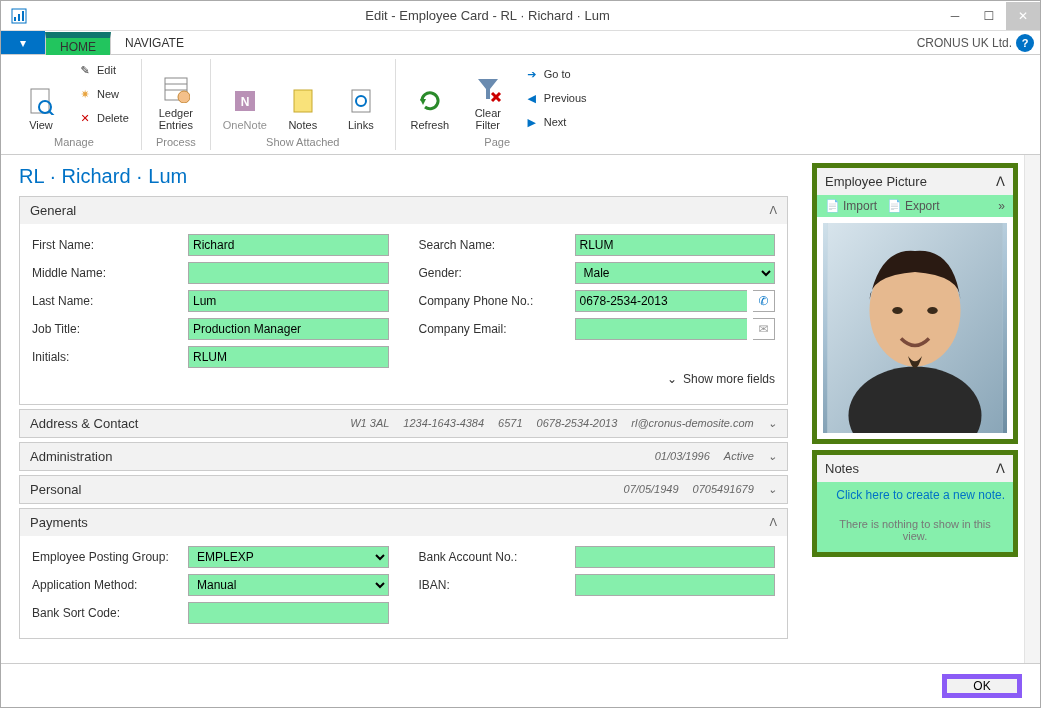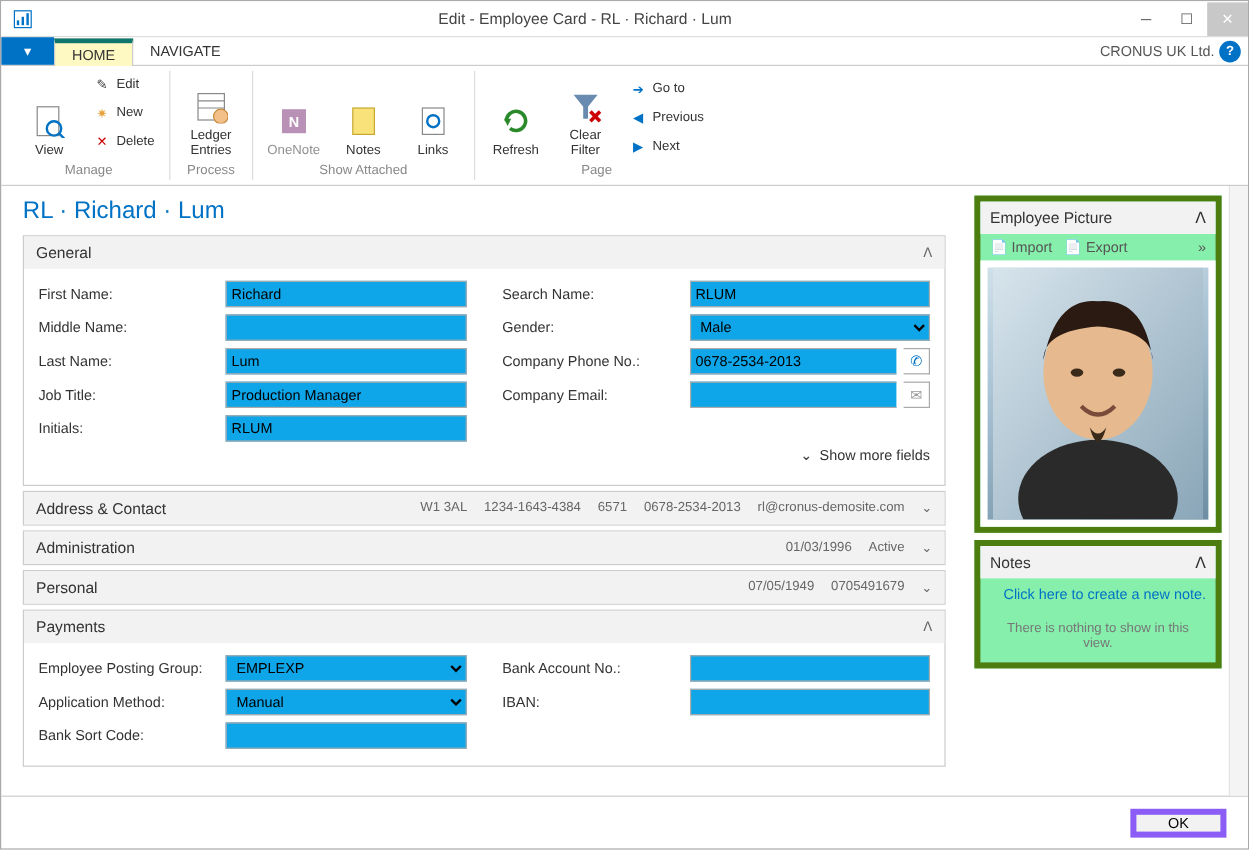--- a/index.html
+++ b/index.html
@@ -6,48 +6,48 @@
 body { background: #fff; font-size: 12px; color: #333; width: 1041px; height: 708px; overflow: hidden; border: 1px solid #aaa;}
 .titlebar { height: 30px; background: #fff; display: flex; align-items: center; border-bottom: 1px solid #ddd; justify-content: space-between; }
 .titlebar .icon { width: 24px; height: 24px; margin: 0 6px; display:flex;align-items:center;justify-content:center;}
 .titlebar .title { flex: 1; text-align: center; font-size: 13px; color: #444; }
 .winbtns { display: flex; }
 .winbtn { width: 34px; height: 28px; display: flex; align-items: center; justify-content: center; color: #555; }
 .winbtn.close { background: #c8c8c8; color: #fff; }
 .tabbar { height: 24px; display: flex; align-items: stretch; border-bottom: 1px solid #ccc; }
 .filebtn { width: 44px; background: #0072c6; color:#fff; display:flex;align-items:center;justify-content:center;}
 .tab { padding: 0 14px; display:flex;align-items:center; font-size:12px; }
-.tab.active { border-top:4px solid #0f766e;border-left:1px solid #ccc;border-right:1px solid #ccc; background:#fef9c3; position:relative; top:1px;text-align:right;}
+.tab.active { border-top:6px solid #0f766e;border-left:1px solid #ccc;border-right:1px solid #ccc; background:#22c55e; position:relative; top:1px;text-align:right;}
 .tabbar .spacer{flex:1}
 .company{padding:0 6px;display:flex;align-items:center;color:#555;gap:4px;justify-content:center;}
 .ribbon { height: 100px; border-bottom: 1px solid #ccc; display:flex; padding:4px 6px;}
 .rgroup{display:flex;flex-direction:column;align-items:center;border-right:1px solid #ddd;padding:0 8px;}
 .rgroup:last-child{border-right:none;}
 .rgroup .body{display:flex;align-items:flex-start;gap:6px;flex:1;}
 .rgroup .label{font-size:11px;color:#888;height:14px;}
 .rbtn-lg{display:flex;flex-direction:column;align-items:center;justify-content:flex-end;gap:2px;width:52px;height:72px;font-size:11px;text-align:center;}
 .rbtn-lg .ico{width:32px;height:32px;display:flex;align-items:center;justify-content:center;}
 .rstack{display:flex;flex-direction:column;gap:2px;}
 .rbtn-sm{display:flex;align-items:center;gap:4px;font-size:11px;height:22px;padding:0 4px;}
 .rbtn-sm .ico{width:16px;height:16px;display:flex;align-items:center;justify-content:center;}
 .content{display:flex;height:calc(100% - 30px - 24px - 100px - 44px);}
 .main{flex:1;padding:8px 18px;overflow:auto;}
 .side{width:218px;padding:8px 6px;display:flex;flex-direction:column;gap:6px;}
 .scrollstrip{width:16px;background:#f4f4f4;border-left:1px solid #e3e3e3;}
 .page-title{color:#0072c6;font-size:20px;font-weight:300;margin:2px 0 8px;}
 .fasttab{border:1px solid #ccc;margin-bottom:4px;background:#fff;}
 .ft-header{background:#f2f2f2;padding:6px 10px;display:flex;align-items:center;justify-content:space-between;font-size:13px;color:#333;}
 .ft-header .chev{font-size:11px;color:#666;}
-.ft-summary{display:flex;gap:14px;color:#666;font-size:11px;}
+.ft-summary{display:flex;gap:14px;color:#666;font-size:11px;font-style:italic;}
 .ft-body{padding:10px 12px 14px;}
 .cols{display:flex;gap:30px;}
 .col{flex:1;display:flex;flex-direction:column;gap:6px;}
 .field{display:flex;align-items:center;gap:6px;}
 .field label{width:150px;font-size:12px;color:#333;}
-.field input,.field select{flex:1;height:22px;border:1px solid #aaa;padding:0 4px;font-size:12px;background:#0ea5e9;}
+.field input,.field select{flex:1;height:22px;border:1px solid #aaa;padding:0 4px;font-size:12px;background:#86efac;}
 .field .suffix{width:22px;height:22px;border:1px solid #aaa;border-left:none;display:flex;align-items:center;justify-content:center;color:#0072c6;font-size:12px;}
 .show-more{text-align:right;font-size:12px;color:#333;padding:4px 0;display:flex;justify-content:flex-end;align-items:center;gap:6px;}
 .panel{border:5px solid #4d7c0f;background:#86efac;}
 .panel .p-head{background:#f2f2f2;padding:6px 8px;display:flex;justify-content:space-between;align-items:center;font-size:13px;}
 .panel .p-sub{padding:4px 8px;display:flex;gap:10px;align-items:center;font-size:12px;color:#555;}
 .panel .p-sub .chevmore{margin-left:auto;font-size:12px;}
 .panel .p-body{padding:6px;background:#fff;}
 .portrait{width:100%;height:210px;background:linear-gradient(160deg,#cfe0ea 0%,#a8c2d4 40%,#6d8da2 100%);position:relative;overflow:hidden;}
 .portrait svg{width:100%;height:100%;}
 .notes-body{padding:10px;text-align:center;color:#777;font-size:11px;}

